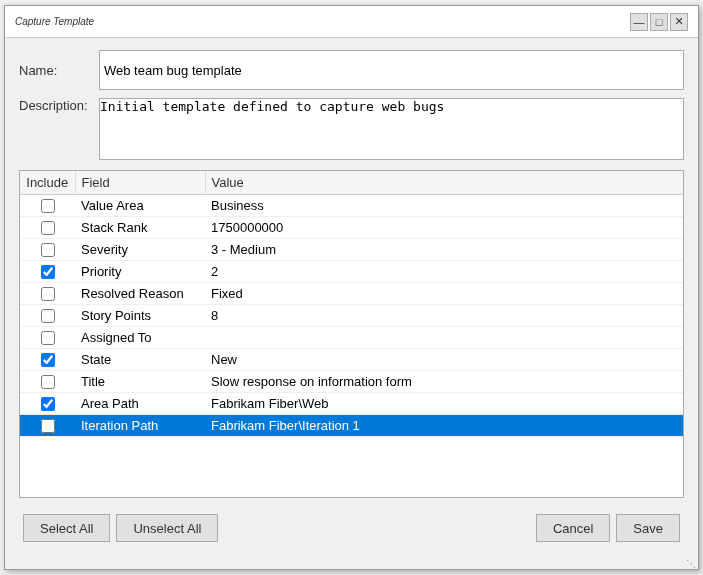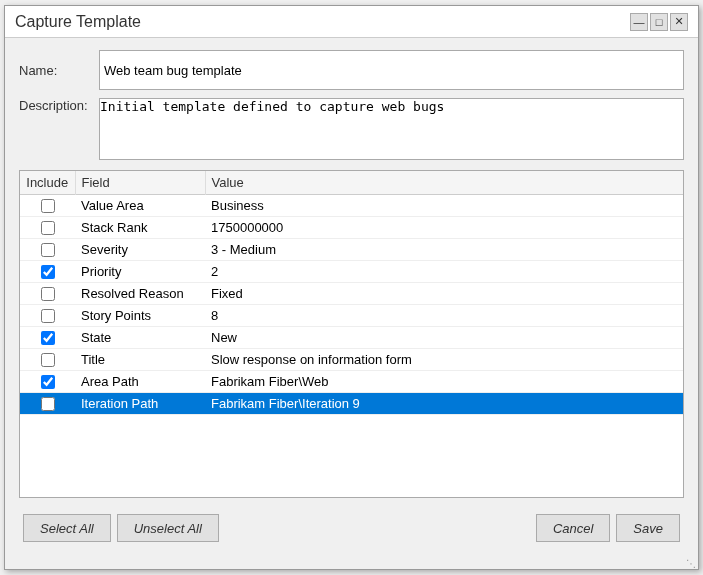--- a/index.html
+++ b/index.html
@@ -25,22 +25,23 @@
     .title-bar {
       background: #fff;
       padding: 6px 10px;
       display: flex;
       align-items: center;
       justify-content: space-between;
       border-bottom: 1px solid #ccc;
       height: 32px;
     }
     .title-bar-title {
-      font-size: 16px;
-      color: #333;
+      font-size: 10px;
+      color: #333;
+      font-style: italic;
     }
     .title-bar-controls {
       display: flex;
       gap: 2px;
     }
     .title-bar-btn {
       width: 18px;
       height: 18px;
       border: 1px solid #aaa;
       background: #e1e1e1;
@@ -152,21 +153,20 @@
     .footer-right { display: flex; gap: 6px; }
     .btn {
       height: 28px;
       padding: 0 16px;
       border: 1px solid #aaa;
       background: #e1e1e1;
       font-size: 13px;
       cursor: pointer;
       color: #333;
       min-width: 60px;
-      font-style: italic;
     }
     .resize-handle {
       text-align: right;
       font-size: 10px;
       color: #999;
       padding-right: 2px;
     }
   </style>
 </head>
 <body>
@@ -251,20 +251,29 @@
                 <div class="cb-cell">
                   <input type="checkbox" style="">
                 </div>
               </td>
               <td class="col-field">Story Points</td>
               <td class="col-value">8</td>
             </tr>
             <tr>
               <td class="col-include">
                 <div class="cb-cell">
+                  <input type="checkbox" style="">
+                </div>
+              </td>
+              <td class="col-field">Assigned To</td>
+              <td class="col-value"></td>
+            </tr>
+            <tr>
+              <td class="col-include">
+                <div class="cb-cell">
                   <input type="checkbox" checked="" style="">
                 </div>
               </td>
               <td class="col-field">State</td>
               <td class="col-value">New</td>
             </tr>
             <tr>
               <td class="col-include">
                 <div class="cb-cell">
                   <input type="checkbox" style="">
@@ -282,21 +291,21 @@
               <td class="col-field">Area Path</td>
               <td class="col-value">Fabrikam Fiber\Web</td>
             </tr>
             <tr class="selected">
               <td class="col-include">
                 <div class="cb-cell">
                   <input type="checkbox" style="accent-color: rgb(255, 255, 255);">
                 </div>
               </td>
               <td class="col-field">Iteration Path</td>
-              <td class="col-value">Fabrikam Fiber\Iteration 9</td>
+              <td class="col-value">Fabrikam Fiber\Iteration 1</td>
             </tr>
           </tbody>
       </table>
     </div>
 
     <div class="footer">
       <div class="footer-left">
         <button class="btn">Select All</button>
         <button class="btn">Unselect All</button>
       </div>

